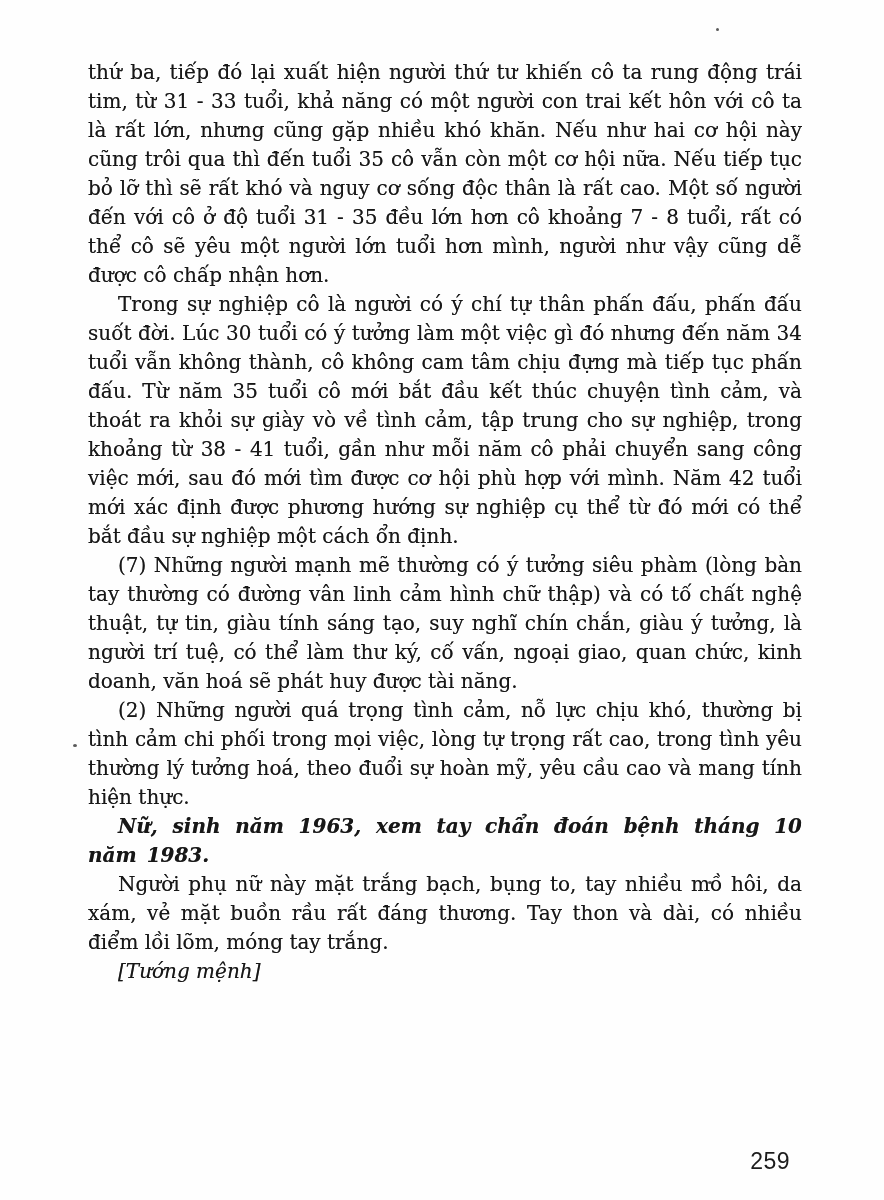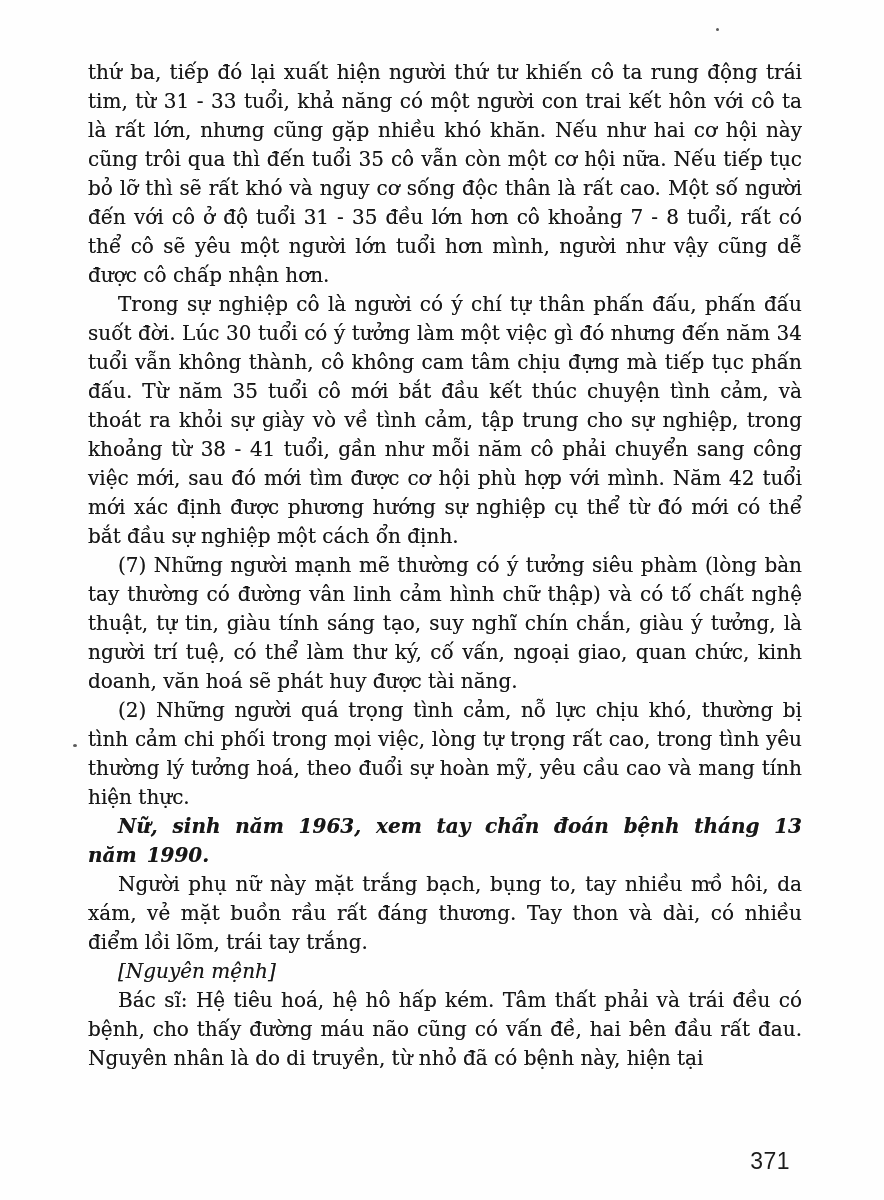--- a/index.html
+++ b/index.html
@@ -71,28 +71,27 @@
 
   <div class="text-block">
     <p class="no-indent">thứ ba, tiếp đó lại xuất hiện người thứ tư khiến cô ta rung động trái tim, từ 31 - 33 tuổi, khả năng có một người con trai kết hôn với cô ta là rất lớn, nhưng cũng gặp nhiều khó khăn. Nếu như hai cơ hội này cũng trôi qua thì đến tuổi 35 cô vẫn còn một cơ hội nữa. Nếu tiếp tục bỏ lỡ thì sẽ rất khó và nguy cơ sống độc thân là rất cao. Một số người đến với cô ở độ tuổi 31 - 35 đều lớn hơn cô khoảng 7 - 8 tuổi, rất có thể cô sẽ yêu một người lớn tuổi hơn mình, người như vậy cũng dễ được cô chấp nhận hơn.</p>
 
     <p>Trong sự nghiệp cô là người có ý chí tự thân phấn đấu, phấn đấu suốt đời. Lúc 30 tuổi có ý tưởng làm một việc gì đó nhưng đến năm 34 tuổi vẫn không thành, cô không cam tâm chịu đựng mà tiếp tục phấn đấu. Từ năm 35 tuổi cô mới bắt đầu kết thúc chuyện tình cảm, và thoát ra khỏi sự giày vò về tình cảm, tập trung cho sự nghiệp, trong khoảng từ 38 - 41 tuổi, gần như mỗi năm cô phải chuyển sang công việc mới, sau đó mới tìm được cơ hội phù hợp với mình. Năm 42 tuổi mới xác định được phương hướng sự nghiệp cụ thể từ đó mới có thể bắt đầu sự nghiệp một cách ổn định.</p>
 
     <p>(7) Những người mạnh mẽ thường có ý tưởng siêu phàm (lòng bàn tay thường có đường vân linh cảm hình chữ thập) và có tố chất nghệ thuật, tự tin, giàu tính sáng tạo, suy nghĩ chín chắn, giàu ý tưởng, là người trí tuệ, có thể làm thư ký, cố vấn, ngoại giao, quan chức, kinh doanh, văn hoá sẽ phát huy được tài năng.</p>
 
     <p>(2) Những người quá trọng tình cảm, nỗ lực chịu khó, thường bị tình cảm chi phối trong mọi việc, lòng tự trọng rất cao, trong tình yêu thường lý tưởng hoá, theo đuổi sự hoàn mỹ, yêu cầu cao và mang tính hiện thực.</p>
 
-    <p class="heading">Nữ, sinh năm 1963, xem tay chẩn đoán bệnh tháng 13 năm 1990.</p>
+    <p class="heading">Nữ, sinh năm 1963, xem tay chẩn đoán bệnh tháng 10 năm 1983.</p>
 
-    <p>Người phụ nữ này mặt trắng bạch, bụng to, tay nhiều mồ hôi, da xám, vẻ mặt buồn rầu rất đáng thương. Tay thon và dài, có nhiều điểm lồi lõm, trái tay trắng.</p>
+    <p>Người phụ nữ này mặt trắng bạch, bụng to, tay nhiều mồ hôi, da xám, vẻ mặt buồn rầu rất đáng thương. Tay thon và dài, có nhiều điểm lồi lõm, móng tay trắng.</p>
 
-    <p class="label">[Nguyên mệnh]</p>
+    <p class="label">[Tướng mệnh]</p>
 
-    <p>Bác sĩ: Hệ tiêu hoá, hệ hô hấp kém. Tâm thất phải và trái đều có bệnh, cho thấy đường máu não cũng có vấn đề, hai bên đầu rất đau. Nguyên nhân là do di truyền, từ nhỏ đã có bệnh này, hiện tại</p>
   </div>
 
-  <div class="page-number">371</div>
+  <div class="page-number">259</div>
 
   <span class="artifact a1"></span>
   <span class="artifact a2"></span>
   <span class="artifact a3"></span>
 
 </div>
 
 </body></html>

